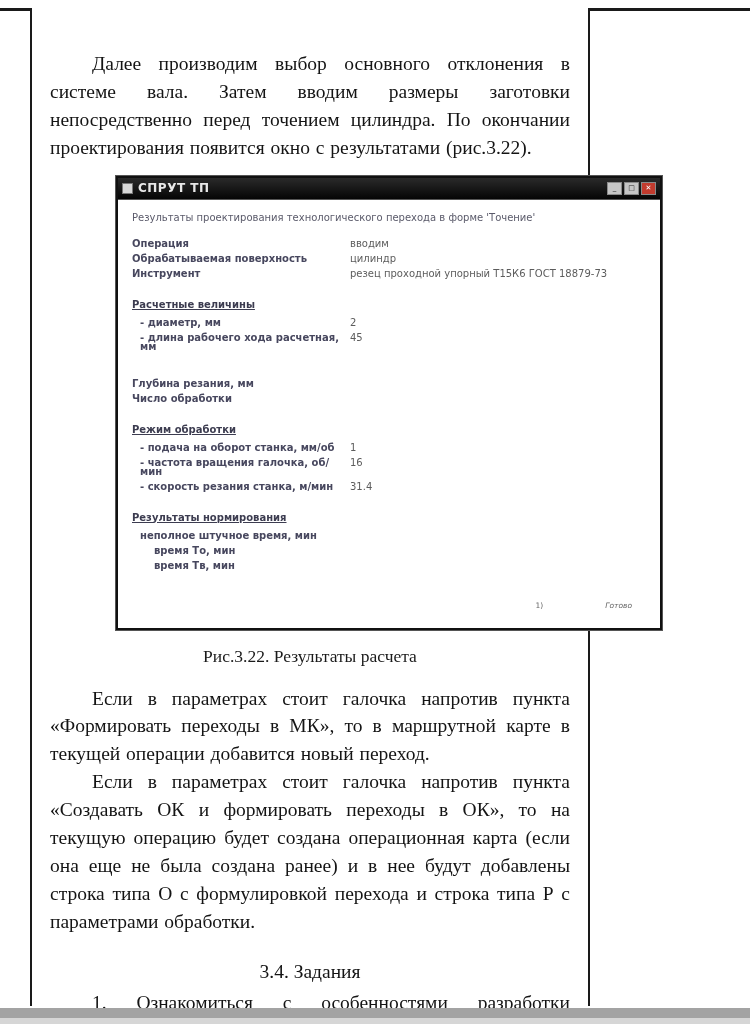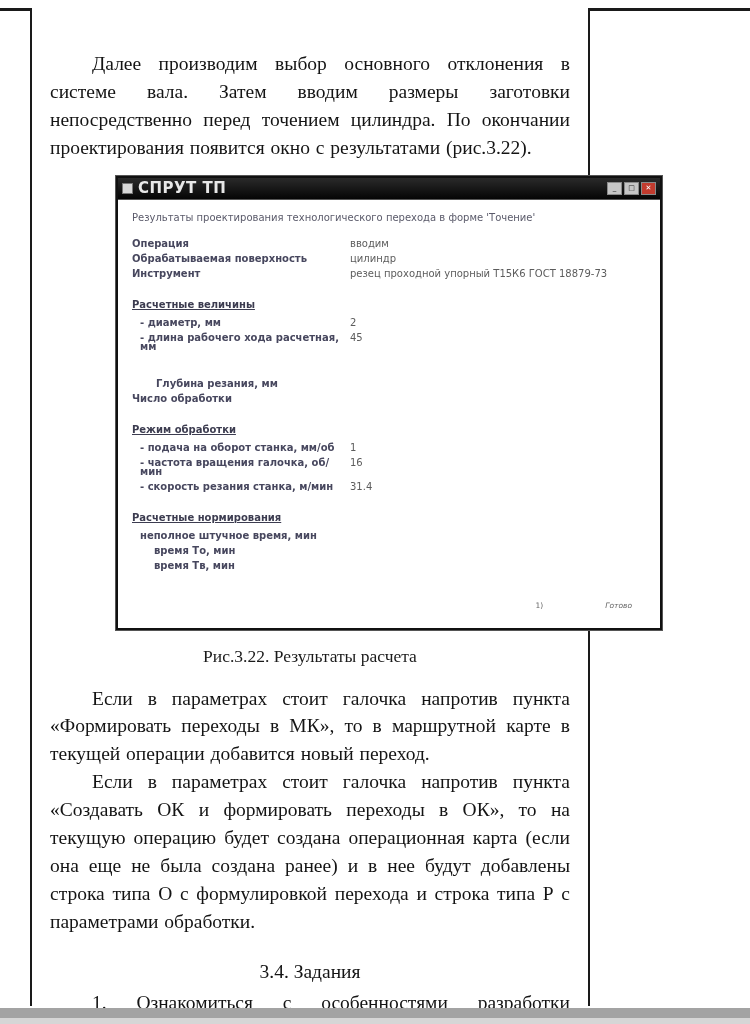--- a/index.html
+++ b/index.html
@@ -28,21 +28,21 @@
     width:546px; margin:14px 0 0 84px; border:2px solid #111;
     box-sizing:border-box; background:#fff;
     box-shadow:0 0 0 1px #555;
   }
   .titlebar {
     height:21px; background:linear-gradient(#2a2a2a,#050505);
     display:flex; align-items:center; padding:0 4px; gap:5px;
     font-family:"DejaVu Sans", sans-serif;
   }
   .app-icon { width:11px; height:11px; background:#d9d9d9; border:1px solid #777; box-sizing:border-box; }
-  .titlebar .title { color:#e8e8e8; font-size:15px; font-weight:bold; letter-spacing:0.5px; }
+  .titlebar .title { color:#e8e8e8; font-size:12px; font-weight:bold; letter-spacing:0.5px; }
   .controls { margin-left:auto; display:flex; gap:2px; }
   .ctl {
     width:15px; height:13px; background:#c6c6c6; border:1px solid #8a8a8a;
     box-sizing:border-box; font-size:7px; line-height:11px; text-align:center;
     color:#222; cursor:default; font-family:"DejaVu Sans", sans-serif;
   }
   .ctl.close { background:#c23b2e; color:#fff; font-weight:bold; }
   .winbody { position:relative; height:428px; background:#fff; border-top:1px solid #555; }
   .blurwrap {
     padding:10px 14px 0; filter:blur(0.4px);
@@ -50,21 +50,21 @@
   }
   .w-intro { margin:2px 0 16px; color:#5a5a6a; }
   .wrow { display:flex; line-height:9px; margin-bottom:6px; }
   .wlabel { flex:0 0 218px; font-weight:600; color:#47475e; }
   .wval { flex:1; color:#5c5c5c; }
   .wheader { font-weight:700; text-decoration:underline; color:#3c3c50; margin:22px 0 9px; line-height:9px; }
   .ind1 { padding-left:8px; }
   .ind1 .wlabel { flex-basis:210px; }
   .ind2 { padding-left:22px; }
   .ind2 .wlabel { flex-basis:196px; }
-  .group-depth { margin-top:28px;margin-left:24px; }
+  .group-depth { margin-top:28px; }
   .wfooter {
     position:absolute; bottom:18px; right:28px; display:flex; gap:62px;
     font-family:"DejaVu Sans", sans-serif; font-size:7.5px; color:#666; filter:blur(0.4px);
   }
   .wfooter .it { font-style:italic; }
 
   .scan-strip { position:absolute; left:0; bottom:0; width:750px; height:18px; }
   .scan-strip .dark { position:absolute; top:2px; left:0; width:750px; height:10px; background:#a3a3a3; }
   .scan-strip .light { position:absolute; top:12px; left:0; width:750px; height:6px; background:#d6d6d6; }
 </style>
@@ -132,21 +132,21 @@
         </div>
         <div class="wrow ind1">
           <span class="wlabel">- частота вращения галочка, об/мин</span>
           <span class="wval">16</span>
         </div>
         <div class="wrow ind1">
           <span class="wlabel">- скорость резания станка, м/мин</span>
           <span class="wval">31.4</span>
         </div>
 
-        <div class="wheader">Расчетные нормирования</div>
+        <div class="wheader">Результаты нормирования</div>
         <div class="wrow ind1">
           <span class="wlabel">неполное штучное время, мин</span>
           <span class="wval"></span>
         </div>
         <div class="wrow ind2">
           <span class="wlabel">время То, мин</span>
           <span class="wval"></span>
         </div>
         <div class="wrow ind2">
           <span class="wlabel">время Тв, мин</span>

